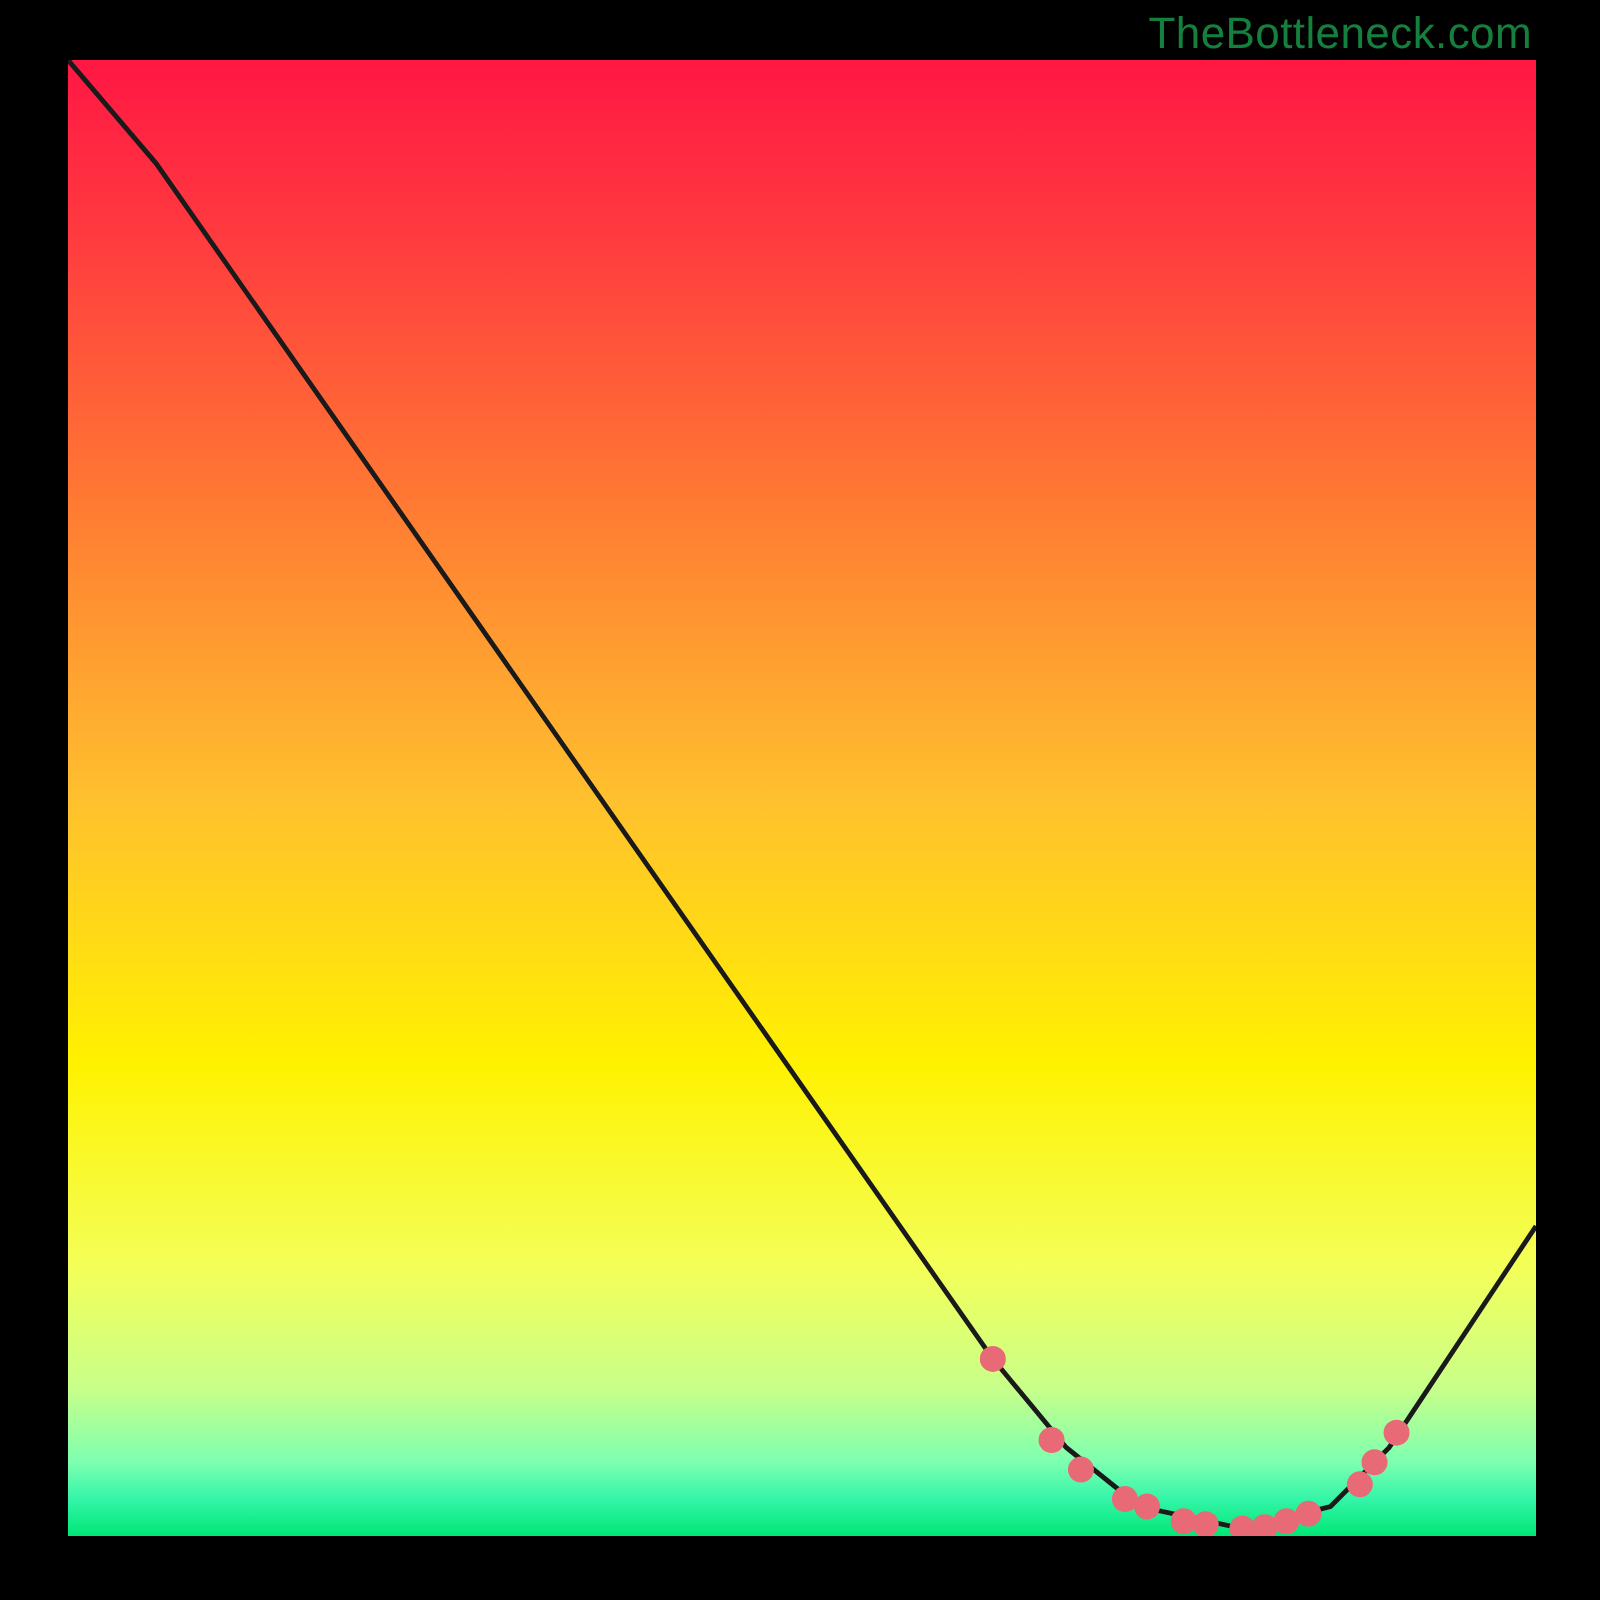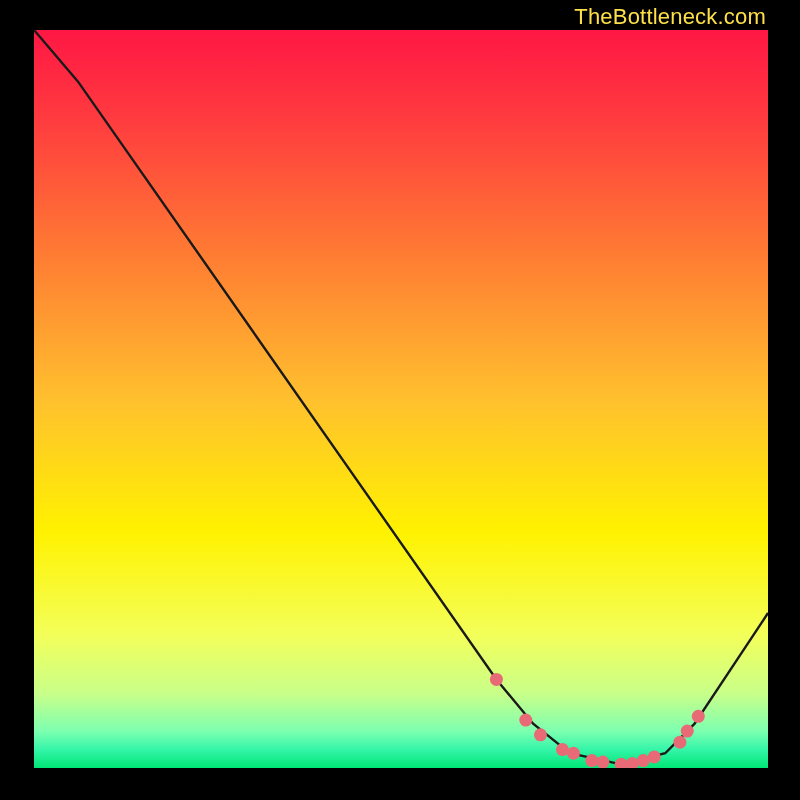--- a/index.html
+++ b/index.html
@@ -17,21 +17,21 @@
     width: 734px;
     height: 738px;
     background: #000;
   }
   .watermark {
     position: absolute;
     top: 4px;
     right: 34px;
     font-family: Arial, Helvetica, sans-serif;
     font-size: 22px;
-    color: #fde047;
+    color: #15803d;
     letter-spacing: 0.2px;
   }
   svg {
     display: block;
   }
 </style>
 </head>
 <body>
 
 <div class="watermark">TheBottleneck.com</div>

